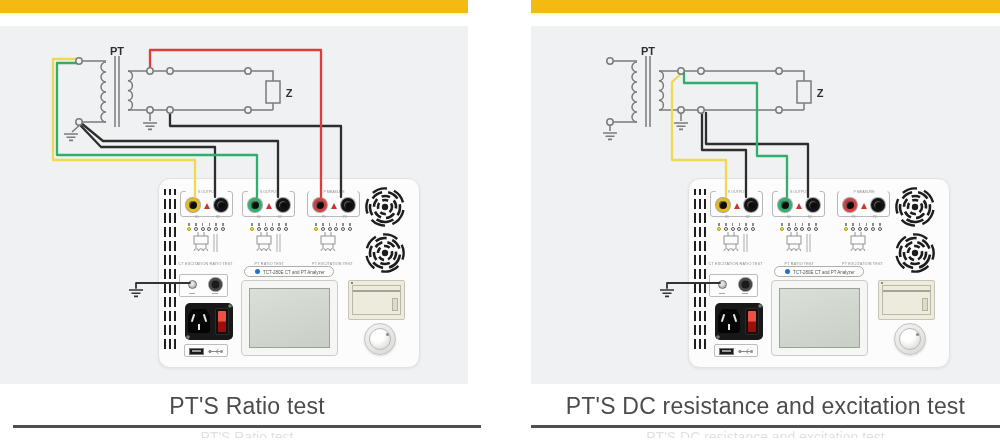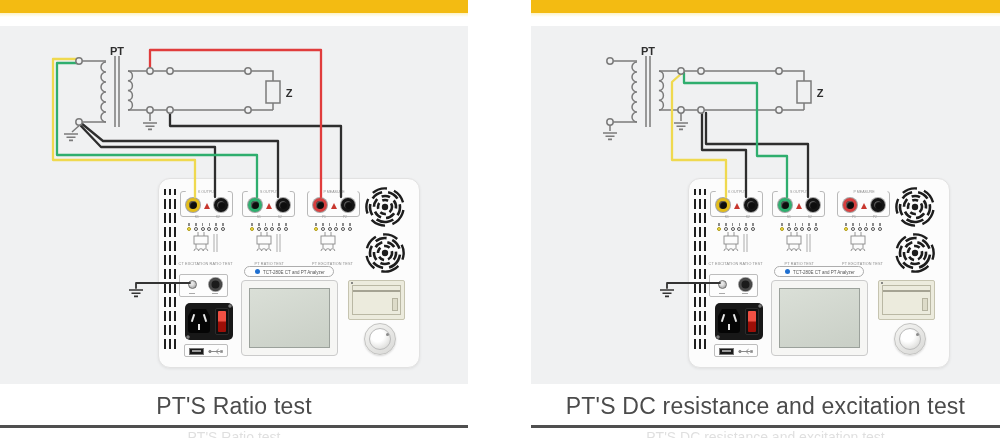--- a/index.html
+++ b/index.html
@@ -111,21 +111,21 @@
   .knob{position:absolute;left:205px;top:144px;width:32px;height:32px;border-radius:50%;
         background:linear-gradient(145deg,#f5f5f3,#d9d9d7);border:1px solid #c3c3c1;box-sizing:border-box;
         box-shadow:0 1px 2px rgba(0,0,0,.15);}
   .knob-in{position:absolute;left:4px;top:4px;width:22px;height:22px;border-radius:50%;
         background:radial-gradient(circle at 38% 32%,#ffffff 35%,#e4e4e2 70%,#cfcfcd);border:1px solid #bbb;box-sizing:border-box;}
   .knob-dot{position:absolute;left:21px;top:9px;width:3px;height:3px;border-radius:50%;background:#8a8a8a;}
   .fan{position:absolute;}
 
   
   .caption-block{position:absolute;top:384px;height:59px;}
-  .cap-l{left:0;width:468px;} .cap-r{left:531px;width:469px;}
+  .cap-l{left:13px;width:468px;} .cap-r{left:531px;width:469px;}
   .caption{margin-top:9px;text-align:center;font-size:23px;color:var(--caption-color,#4B4B4B);letter-spacing:.2px;}
   .rule{position:absolute;left:0;right:0;top:41px;height:3px;background:var(--rule-color,#4F4F4F);}
   .ghost{position:absolute;top:45px;left:0;right:0;text-align:center;font-size:14px;color:#8f8f8f;
          opacity:.28;height:9px;overflow:hidden;filter:blur(.3px);}
 </style>
 </head>
 <body>
 
 <div id="stage">
   <div class="accent accent-l"></div>

